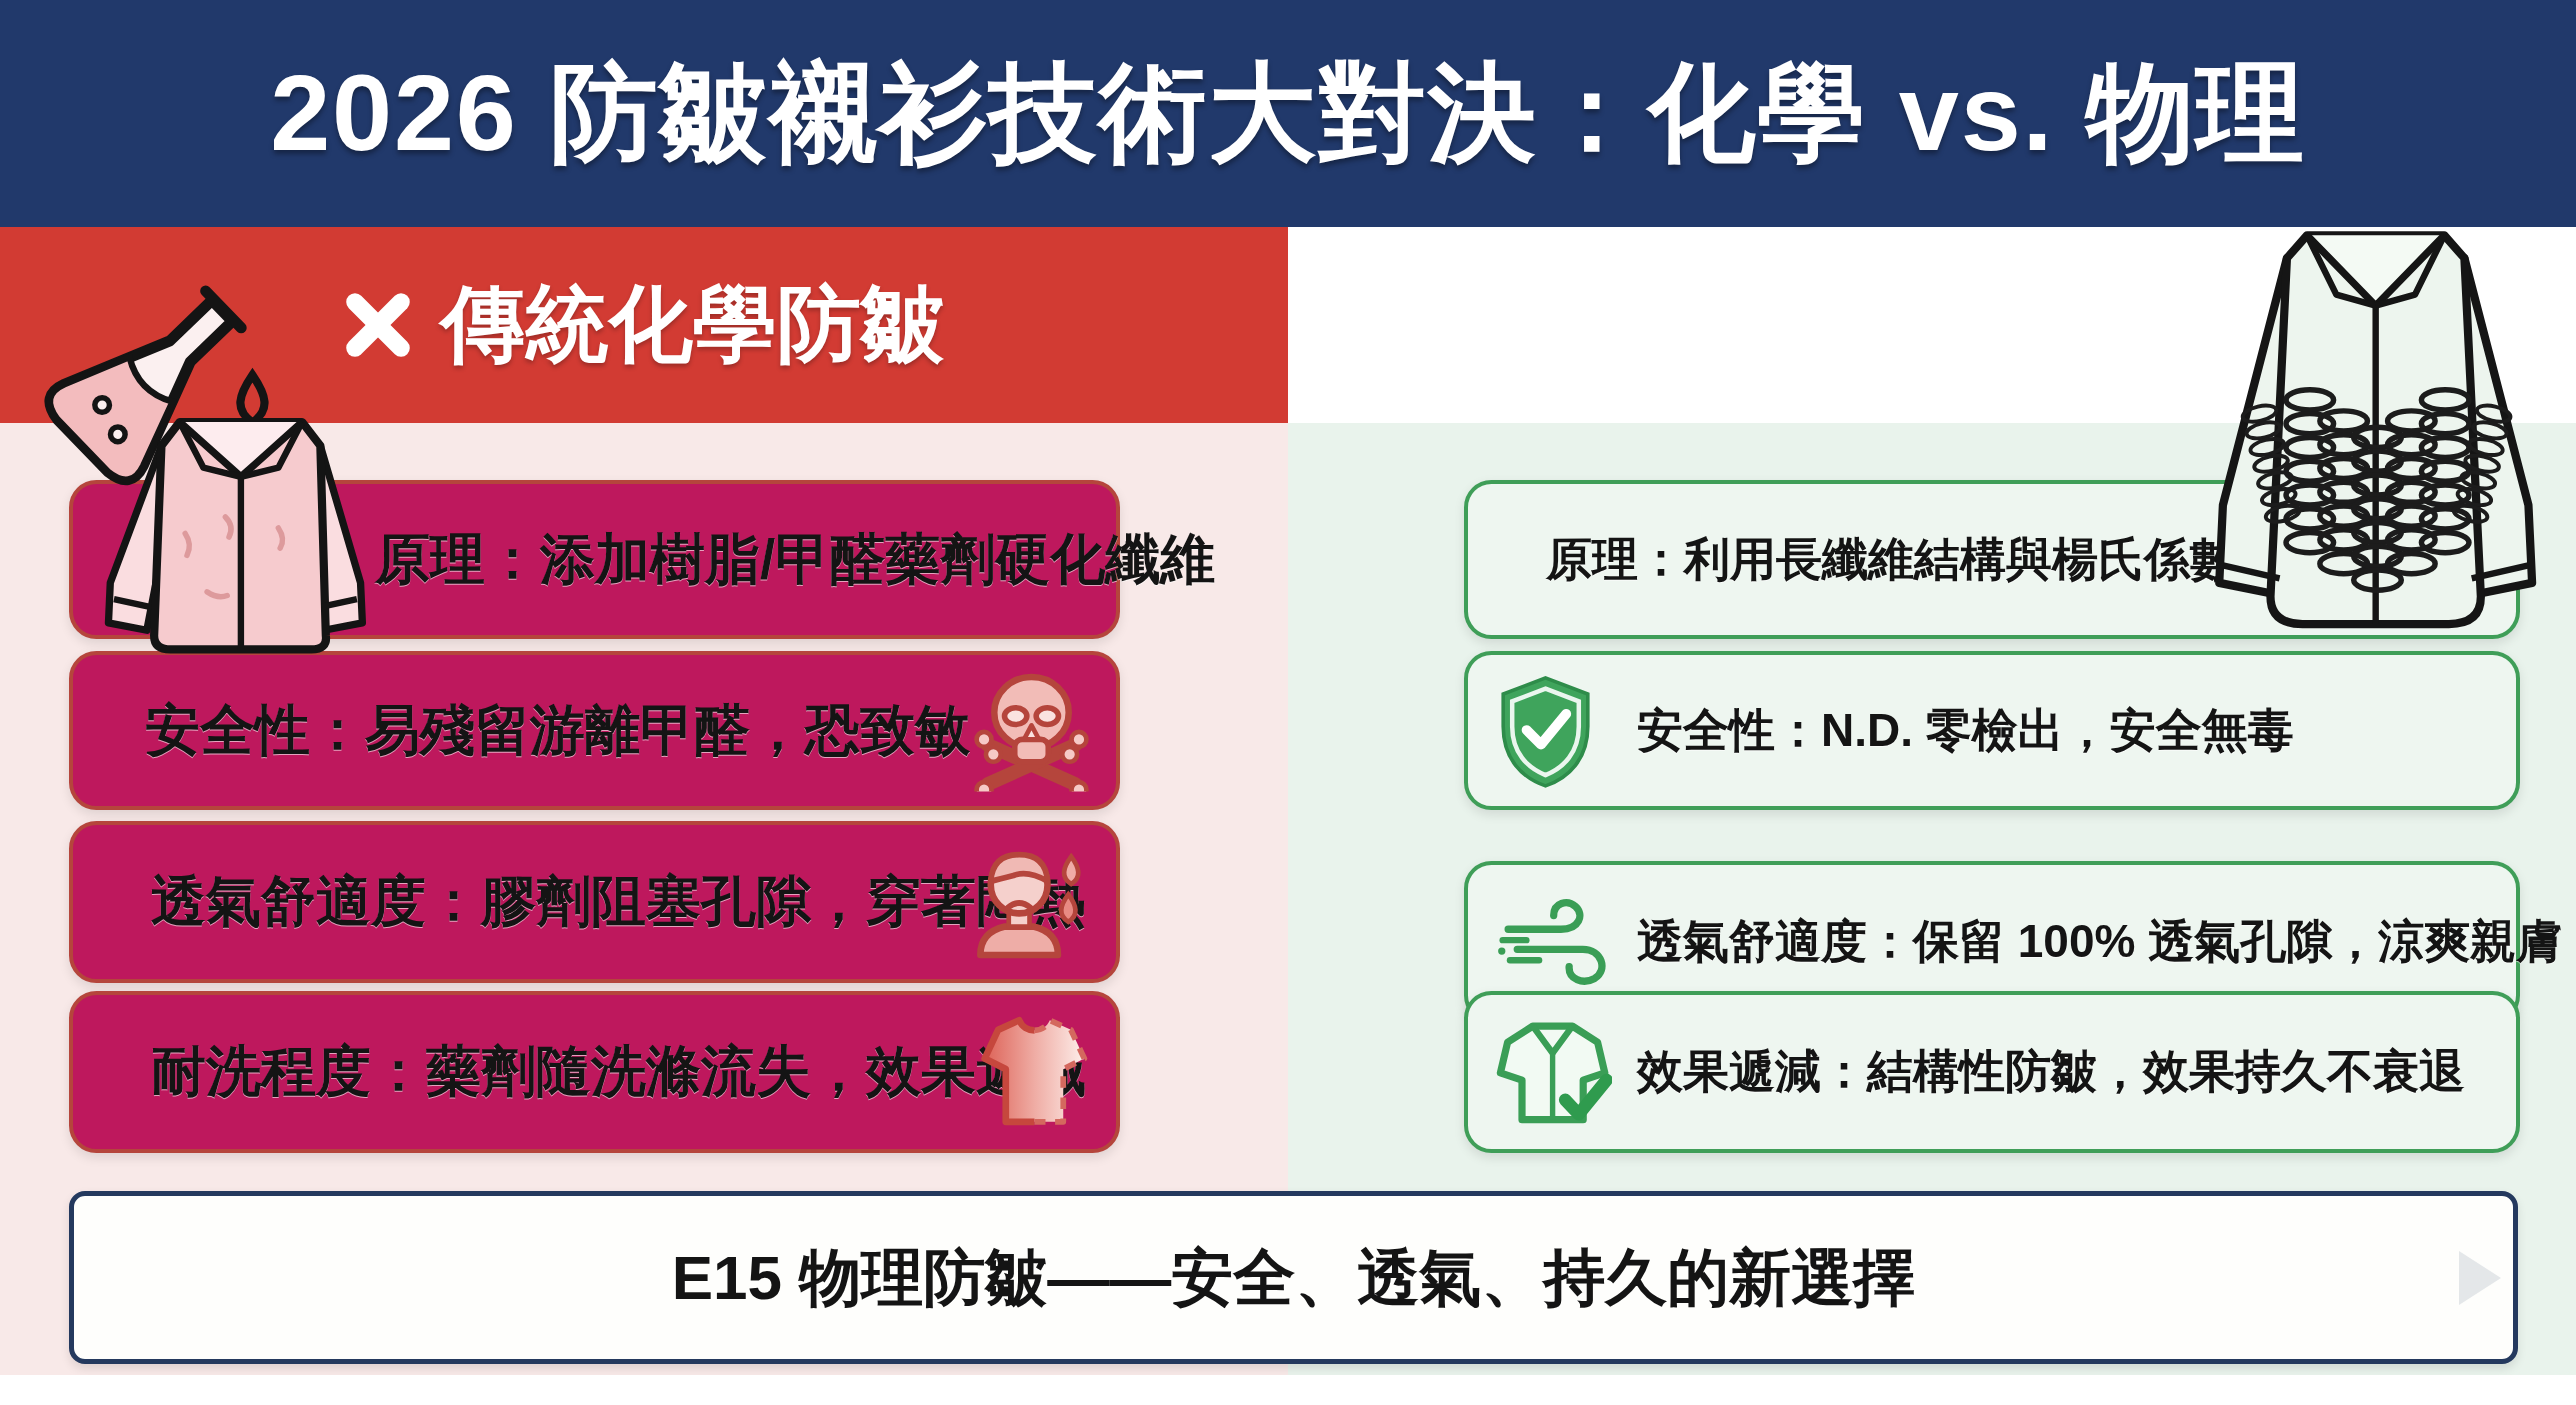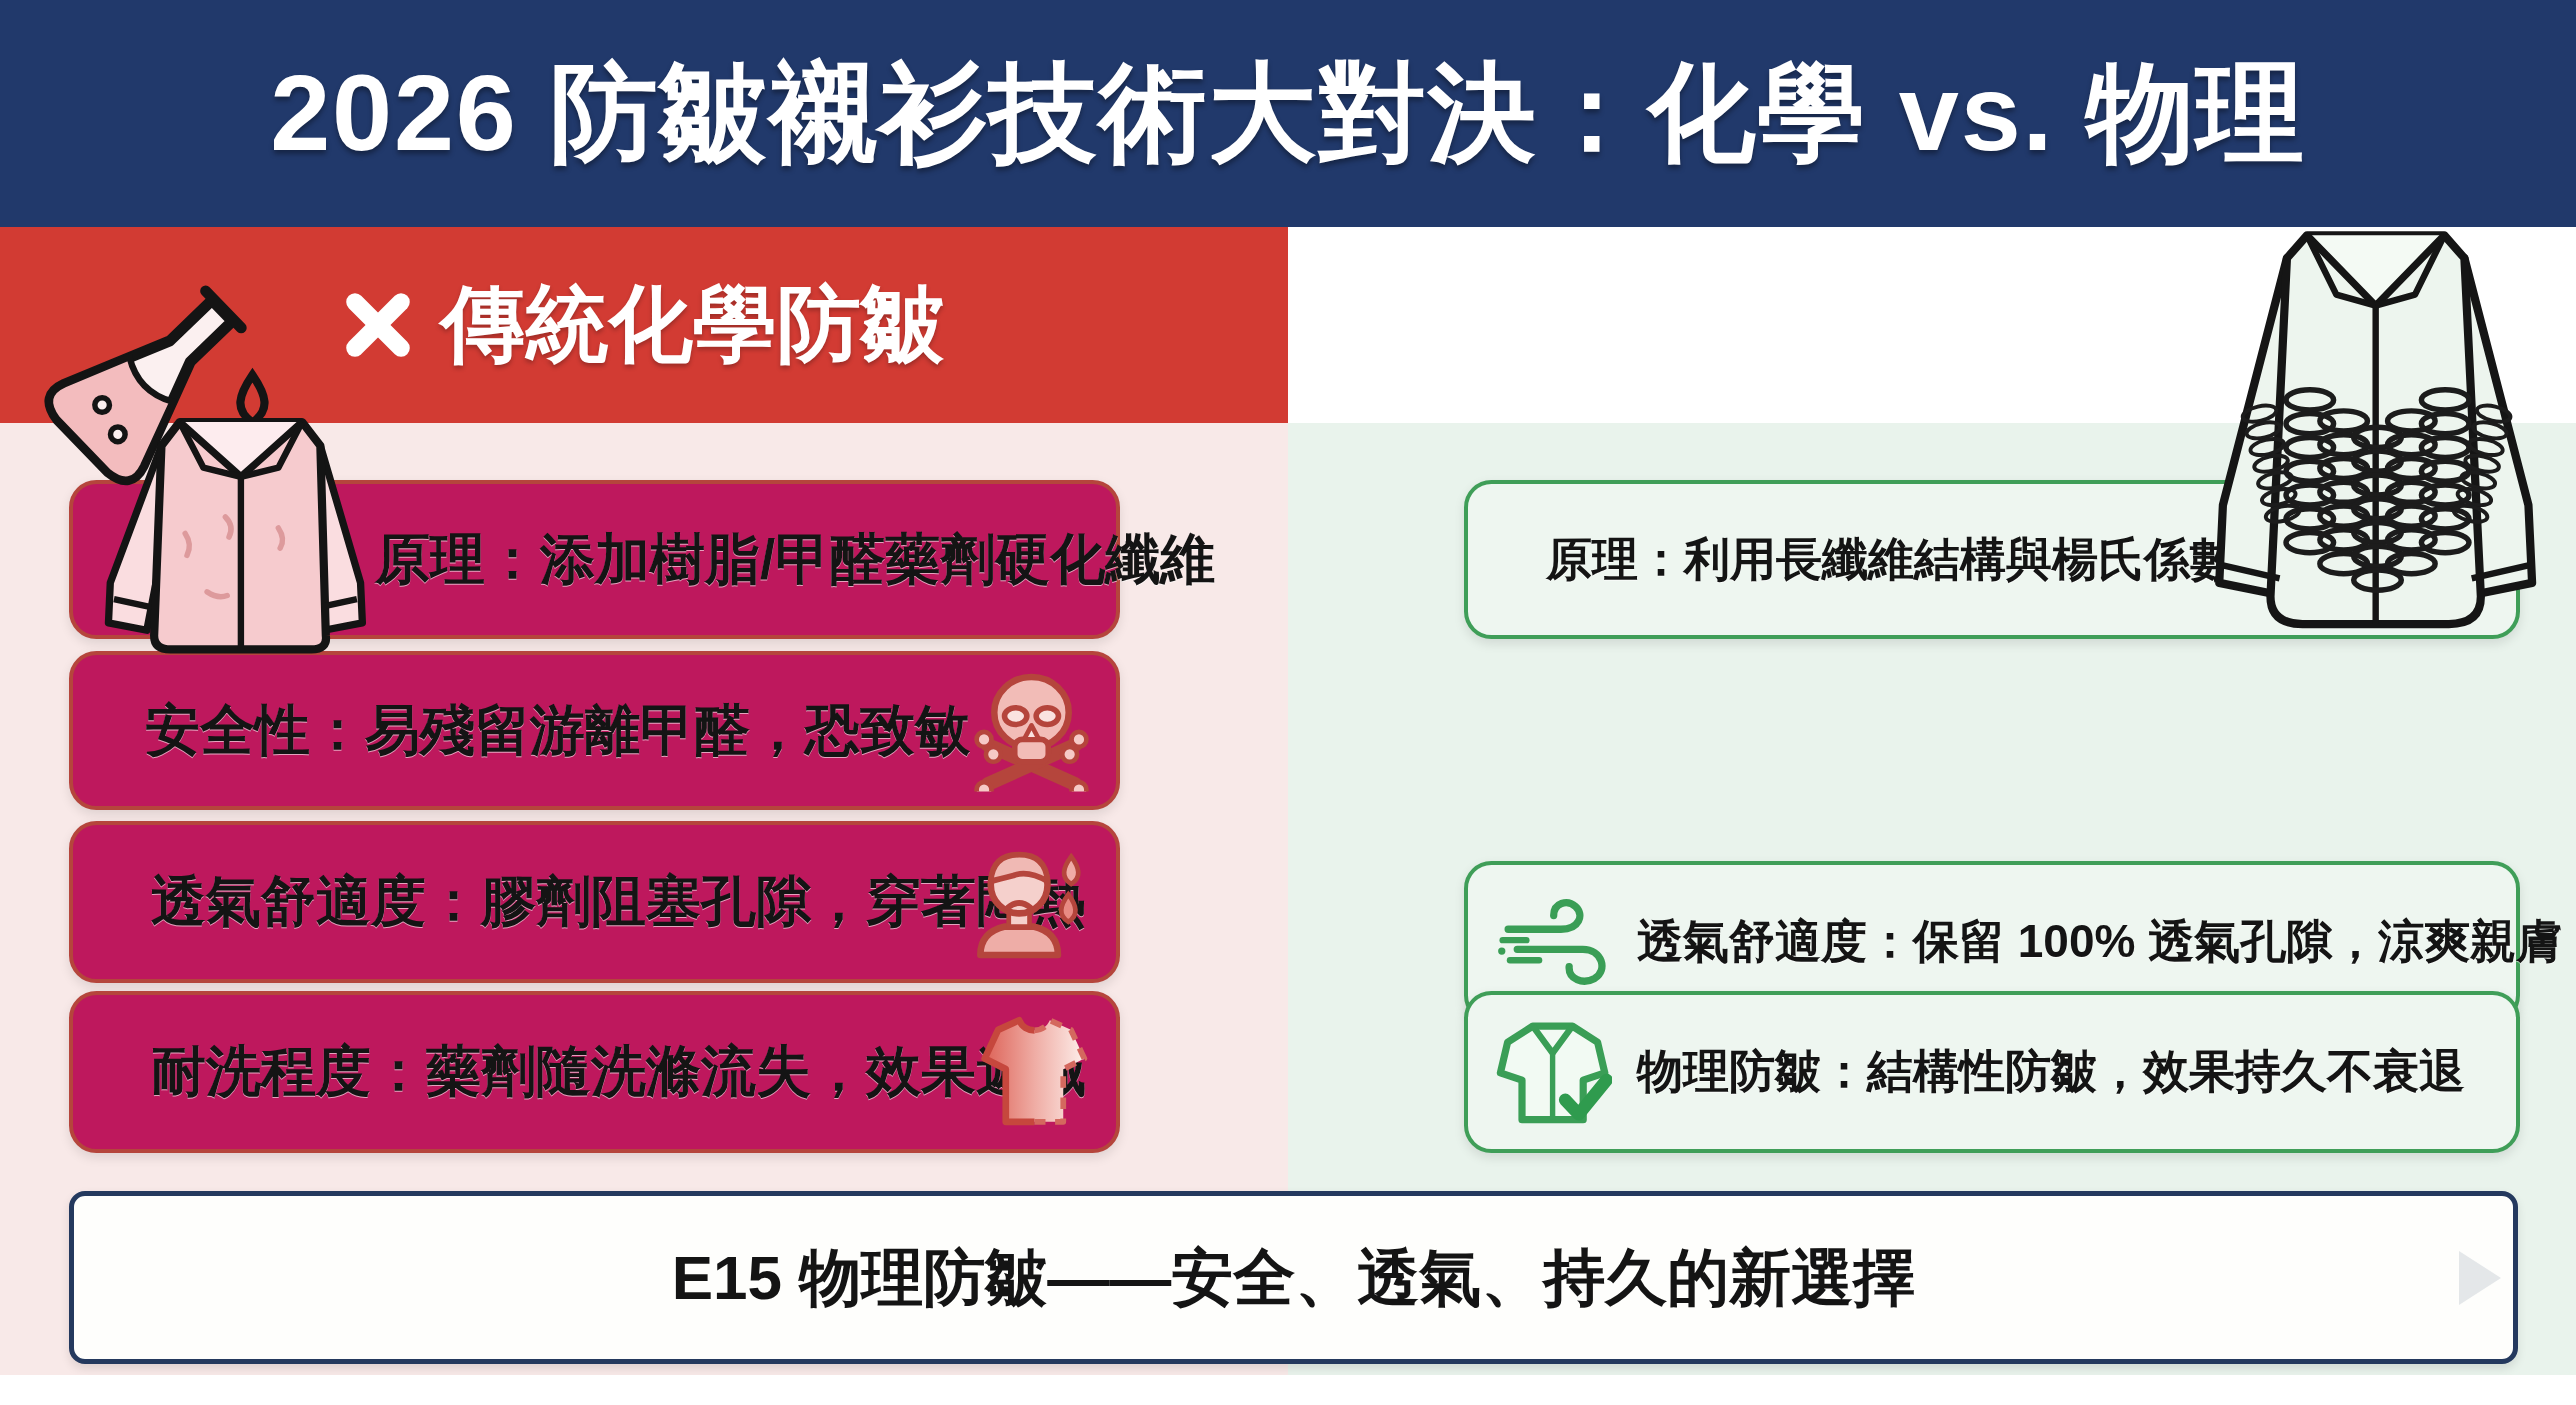--- a/index.html
+++ b/index.html
@@ -119,40 +119,48 @@
       <use href="#teeP" fill="url(#fadeG)"></use>
       <use href="#teeP" clip-path="url(#clipL)" fill="none" stroke="#c6473d" stroke-width="7" stroke-linejoin="round"></use>
       <use href="#teeP" clip-path="url(#clipR)" fill="none" stroke="#d4685e" stroke-width="6" stroke-dasharray="12 10" stroke-linejoin="round"></use>
     </svg>
   </div>
 
   <div class="card rc" style="top:480px;">
     <div class="ctext" style="padding-left:78px;">原理：利用長纖維結構與楊氏係數回彈力</div>
   </div>
 
+  <div class="card rc" style="top:651px;">
+    <svg class="icon-left" width="101" height="117" viewBox="0 0 110 130">
+      <path d="M55,6 L102,24 V60 C102,96 81,117 55,126 C29,117 8,96 8,60 V24 Z" fill="#3fa45c" stroke="#2e8c4a" stroke-width="4"></path>
+      <path d="M55,18 L92,32 V60 C92,89 75,106 55,114 C35,106 18,89 18,60 V32 Z" fill="none" stroke="#eaf6ee" stroke-width="5"></path>
+      <polyline points="34,64 50,80 78,46" fill="none" stroke="#ffffff" stroke-width="11" stroke-linecap="round" stroke-linejoin="round"></polyline>
+    </svg>
+    <div class="ctext" style="padding-left:169px;">安全性：N.D. 零檢出，安全無毒</div>
+  </div>
 
   <div class="card rc" style="top:821px;height:154px;margin-top:40px;">
     <svg class="icon-left" width="121" height="102" viewBox="0 0 132 112">
       <path d="M14,42 H72 C92,42 98,26 88,17 C79,9 64,13 64,27" fill="none" stroke="#3a9e56" stroke-width="8" stroke-linecap="round"></path>
       <path d="M24,64 H96 C117,64 124,87 109,96 C96,103 80,97 81,83" fill="none" stroke="#3a9e56" stroke-width="8" stroke-linecap="round"></path>
       <line x1="8" y1="54" x2="34" y2="54" stroke="#3a9e56" stroke-width="7" stroke-linecap="round"></line>
       <line x1="16" y1="76" x2="48" y2="76" stroke="#3a9e56" stroke-width="7" stroke-linecap="round"></line>
       <circle cx="7" cy="66" r="4" fill="#3a9e56"></circle>
     </svg>
     <div class="ctext" style="padding-left:169px;">透氣舒適度：保留 100% 透氣孔隙，涼爽親膚</div>
   </div>
 
   <div class="card rc" style="top:991px;height:154px;">
     <svg class="icon-left" width="117" height="117" viewBox="0 0 130 130">
       <path d="M42,14 L14,32 L6,66 L30,74 L30,118 L98,118 L98,74 L122,66 L114,32 L86,14 Z" fill="#f2faf3" stroke="#3a9e56" stroke-width="8" stroke-linejoin="round"></path>
       <path d="M42,14 L64,44 L86,14" fill="none" stroke="#3a9e56" stroke-width="7" stroke-linejoin="round"></path>
       <line x1="64" y1="44" x2="64" y2="118" stroke="#3a9e56" stroke-width="6"></line>
       <polyline points="78,96 93,112 124,74" fill="none" stroke="#2f9b4e" stroke-width="14" stroke-linecap="round" stroke-linejoin="round"></polyline>
     </svg>
-    <div class="ctext" style="padding-left:169px;">物理防皺：結構性防皺，效果持久不衰退</div>
+    <div class="ctext" style="padding-left:169px;">效果遞減：結構性防皺，效果持久不衰退</div>
   </div>
 
 
   <svg style="position:absolute;left:44px;top:267px;" width="256" height="247" viewBox="0 0 280 270">
     <g transform="rotate(46 120 120)">
       <path d="M104,16 L104,80 L58,196 Q48,224 80,228 L160,228 Q192,224 182,196 L136,80 L136,16 Z" fill="#fbf0f0" stroke="#141414" stroke-width="12" stroke-linejoin="round"></path>
       <path d="M86,124 L58,196 Q48,224 80,228 L160,228 Q192,224 182,196 L154,124 Q120,144 86,124 Z" fill="#f3bcbe" stroke="#141414" stroke-width="7"></path>
       <circle cx="103" cy="182" r="8" fill="#fbf0f0" stroke="#141414" stroke-width="6"></circle>
       <circle cx="138" cy="192" r="8" fill="#fbf0f0" stroke="#141414" stroke-width="6"></circle>
       <line x1="92" y1="14" x2="148" y2="14" stroke="#141414" stroke-width="12" stroke-linecap="round"></line>

